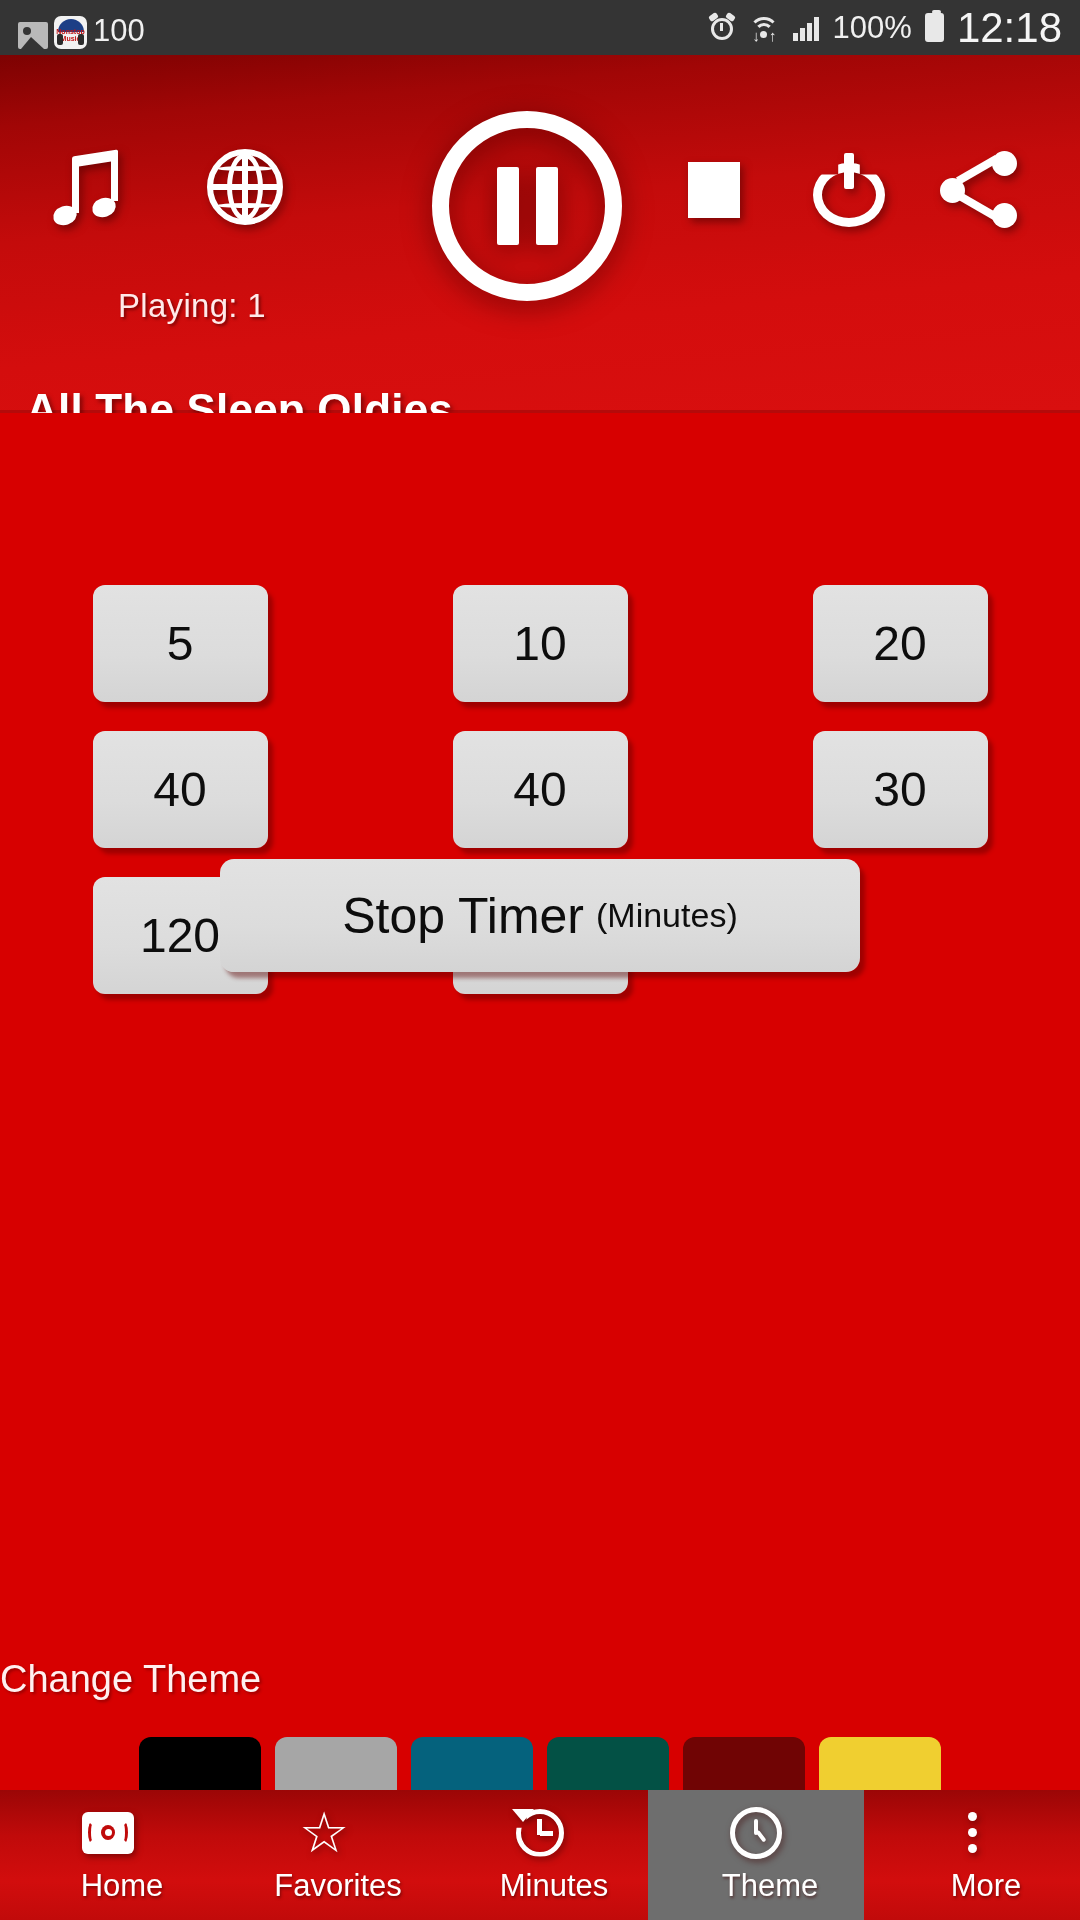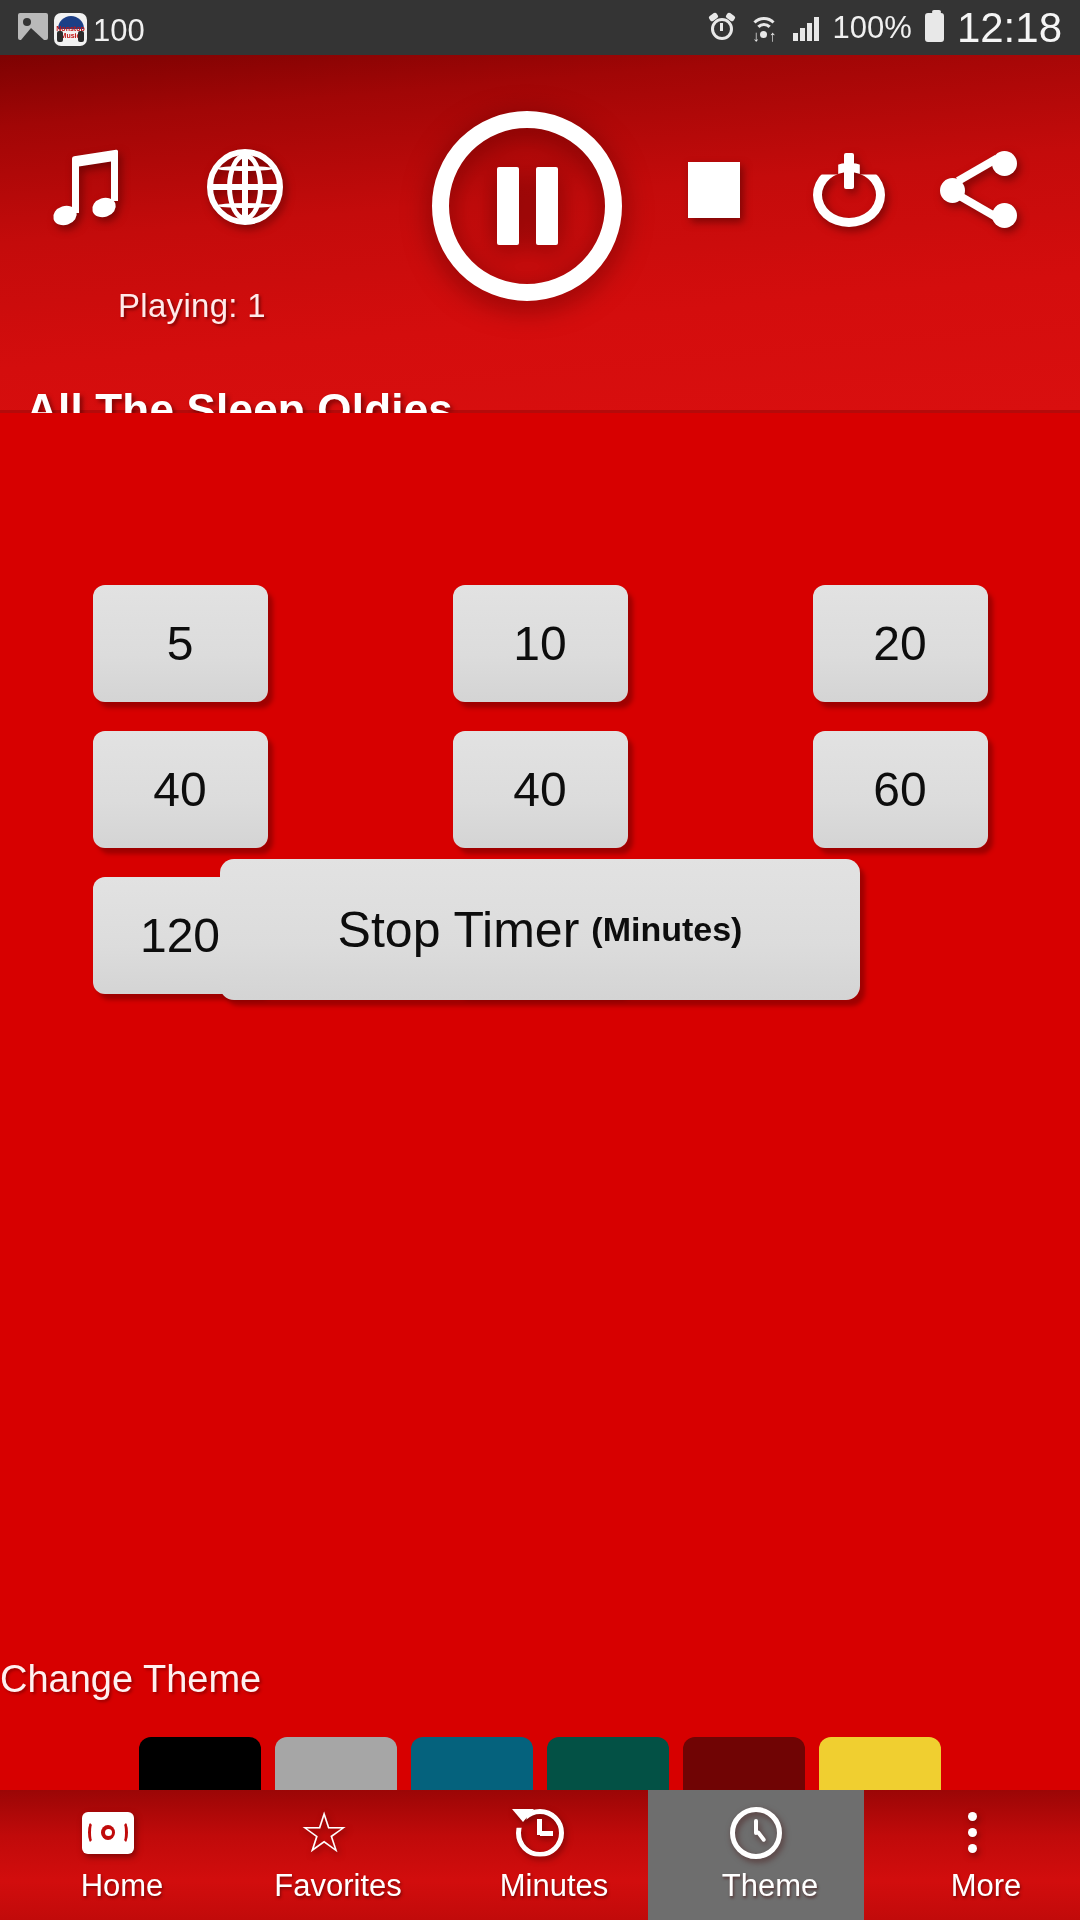--- a/index.html
+++ b/index.html
@@ -12,21 +12,21 @@
   #app { position: relative; width: 1080px; height: 1920px; }
 
   
   .statusbar {
     height: 55px; width: 100%;
     background: #343434;
     display: flex; align-items: center;
     padding: 0 18px;
     color: #e8e8e8;
   }
-  .sb-left { display: flex; align-items: flex-start; gap: 6px; margin-top: 7px; }
+  .sb-left { display: flex; align-items: flex-end; gap: 6px; margin-top: 7px; }
   .sb-right { margin-left: auto; display: flex; align-items: center; gap: 13px; }
   .sb-text { font-size: 31px; color: #f0f0f0; letter-spacing: 0px; }
   .sb-time { font-size: 42px; color: #f5f5f5; }
 
   .ic-gallery {
     width: 30px; height: 27px; background: #b9b9b9; border-radius: 2px;
     position: relative; overflow: hidden;
   }
   .ic-gallery:before {
     content:""; position:absolute; width:8px; height:8px; border-radius:50%;
@@ -153,29 +153,29 @@
     border-radius: 12px;
     box-shadow: 5px 6px 4px rgba(90,0,0,.45);
     display: flex; align-items: center; justify-content: center;
     font-size: 48px; color: #0d0d0d;
     border: none;
     font-family: "Liberation Sans", sans-serif;
   }
 
   .stop-timer {
     position: absolute; top: 446px; left: 220px;
-    width: 640px; height: 141px;
+    width: 640px; height: 113px;
     background: linear-gradient(180deg, #e2e2e2 0%, #dcdcdc 60%, #d4d4d4 100%);
     border-radius: 14px;
     box-shadow: 5px 6px 4px rgba(90,0,0,.45);
     display: flex; align-items: center; justify-content: center;
     border: none; gap: 12px;
   }
   .stop-timer .big { font-size: 50px; color: #0d0d0d; font-family:"Liberation Sans", sans-serif;}
-  .stop-timer .small { font-size: 34px; color: #0d0d0d; font-family:"Liberation Sans", sans-serif;font-weight:bold;}
+  .stop-timer .small { font-size: 34px; color: #0d0d0d; font-family:"Liberation Sans", sans-serif;}
 
   .theme-label {
     position: absolute; top: 1245px; left: 0; width: 1080px;
     text-align: left; font-size: 38px; color: #fff0f0;
     text-shadow: 2px 2px 3px rgba(80,0,0,.45);
   }
   .swatches {
     position: absolute; top: 1324px; left: 0; width: 1080px;
     display: flex; justify-content: center; gap: 14px;
   }
@@ -311,21 +311,21 @@
   </div>
 
   <div class="body-area">
 
     <div class="timer-grid">
       <button class="tbtn">5</button>
       <button class="tbtn">10</button>
       <button class="tbtn">20</button>
       <button class="tbtn">40</button>
       <button class="tbtn">40</button>
-      <button class="tbtn">60</button>
+      <button class="tbtn">30</button>
       <button class="tbtn">120</button>
       <button class="tbtn">180</button>
     </div>
 
     <button class="stop-timer">
       <span class="big">Stop Timer</span>
       <span class="small">(Minutes)</span>
     </button>
 
     <div class="theme-label">Change Theme</div>

